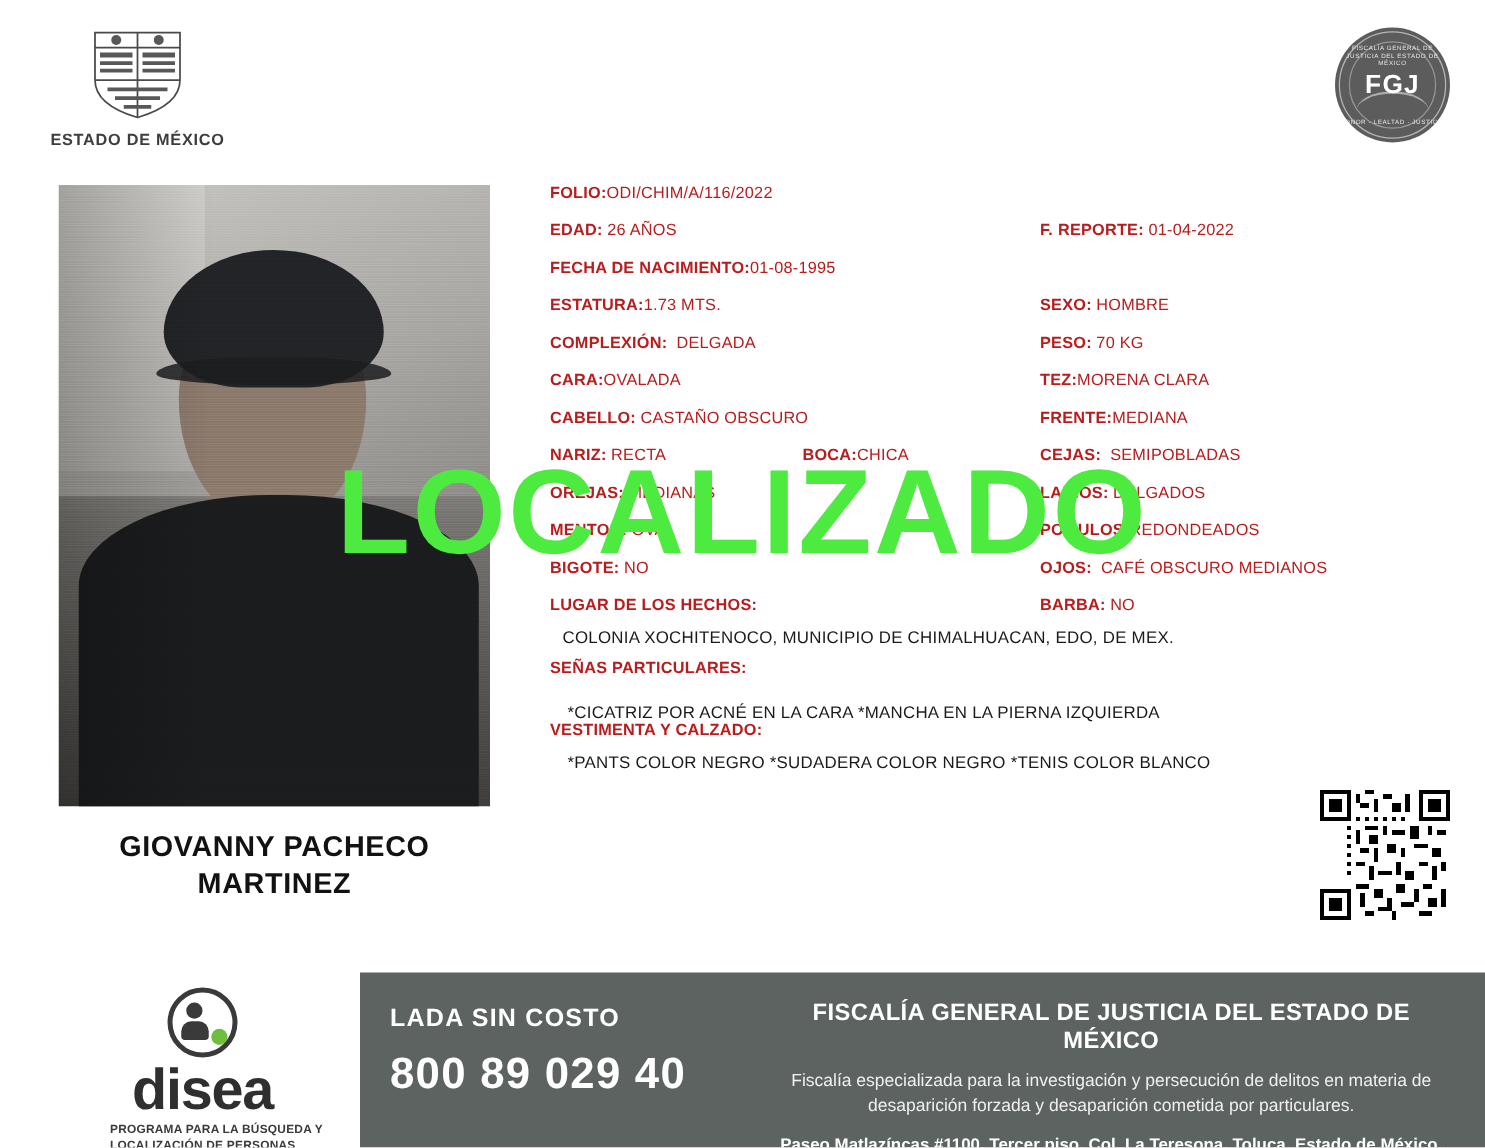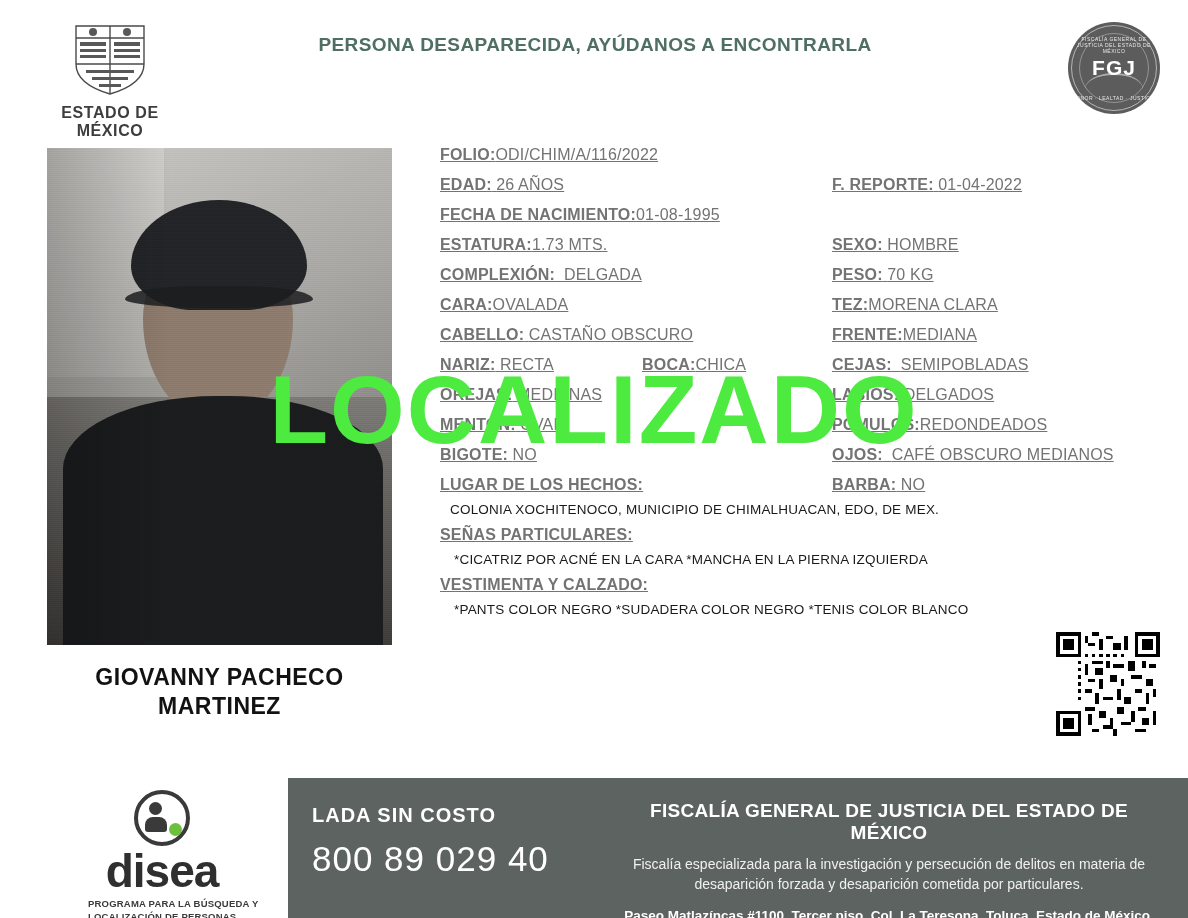--- a/index.html
+++ b/index.html
@@ -31,21 +31,21 @@
   }
   .edomex-seal .crest {
     width: 88px;
     height: 82px;
     margin: 0 auto;
     position: relative;
   }
   .edomex-seal .crest svg { display:block; }
   .edomex-seal .seal-label {
     margin-top: 4px;
-    font-size: 16px;
+    font-size: 13px;
     font-weight: bold;
     letter-spacing: 0.6px;
     color: #3d3d3d;
   }
   .header-titles {
     position: absolute;
     left: 200px; top: 28px;
     width: 790px;
     text-align: center;
   }
@@ -193,24 +193,23 @@
 
   
   .data-area {
     position: absolute;
     left: 430px; top: 138px;
     width: 730px;
     height: 500px;
   }
   .field {
     position: absolute;
-    font-size: 16px;
+    font-size: 13px;
     white-space: nowrap;
-    color: #737373;
-    text-decoration: underline;
+    color: #b91c1c;
   }
   .field .k {
     font-weight: bold;
     letter-spacing: 0.2px;
   }
   .field .v {
     font-weight: normal;
     letter-spacing: 0.2px;
   }
   .sub-line {
@@ -331,21 +330,21 @@
     box-sizing: border-box;
   }
   .lada-title {
     font-size: 20px;
     font-weight: bold;
     letter-spacing: 1px;
   }
   .lada-number {
     margin-top: 12px;
     font-size: 35px;
-    font-weight: normal;
+    font-weight: bold;
     letter-spacing: 1px;
   }
   .fgj-block {
     flex: 1;
     padding: 22px 26px 0 0;
     text-align: center;
     box-sizing: border-box;
   }
   .fgj-title {
     font-size: 19px;
@@ -391,21 +390,20 @@
           <path d="M20 52 h48 v3 h-48 z"></path>
           <path d="M26 59 h36 v3 h-36 z"></path>
           <path d="M33 66 h22 v3 h-22 z"></path>
         </g>
       </svg>
     </div>
     <div class="seal-label">ESTADO DE MÉXICO</div>
   </div>
 
   <div class="header-titles">
-    <div class="title-sub">PERSONA DESAPARECIDA, AYÚDANOS A ENCONTRARLA</div>
   </div>
 
   <div class="fgj-logo">
     <div class="ring"></div>
     <div class="ring2"></div>
     <div class="wing"></div>
     <div class="arc-top">FISCALÍA GENERAL DE JUSTICIA DEL ESTADO DE MÉXICO</div>
     <div class="fgj-text">FGJ</div>
     <div class="arc-bottom">HONOR · LEALTAD · JUSTICIA</div>
   </div>
@@ -506,21 +504,21 @@
     <span class="k">LUGAR DE LOS HECHOS:</span>
   </div>
   <div class="field col-right" style="top:338px;">
     <span class="k">BARBA:</span>&nbsp;<span class="v">NO</span>
   </div>
   <div class="sub-line" style="top:364px; left:20px;">COLONIA XOCHITENOCO, MUNICIPIO DE CHIMALHUACAN, EDO, DE MEX.</div>
 
   <div class="field col-left" style="top:388px;">
     <span class="k">SEÑAS PARTICULARES:</span>
   </div>
-  <div class="sub-line" style="top:414px; left:24px;">*CICATRIZ POR ACNÉ EN LA CARA   *MANCHA  EN LA PIERNA IZQUIERDA</div>
+  <div class="sub-line" style="top:424px; left:24px;">*CICATRIZ POR ACNÉ EN LA CARA   *MANCHA  EN LA PIERNA IZQUIERDA</div>
 
   <div class="field col-left" style="top:438px;">
     <span class="k">VESTIMENTA Y CALZADO:</span>
   </div>
   <div class="sub-line" style="top:464px; left:24px;">*PANTS COLOR NEGRO *SUDADERA  COLOR NEGRO *TENIS COLOR  BLANCO</div>
 </div>
 
 <div class="stamp">LOCALIZADO</div>
 
 <div class="qr">

